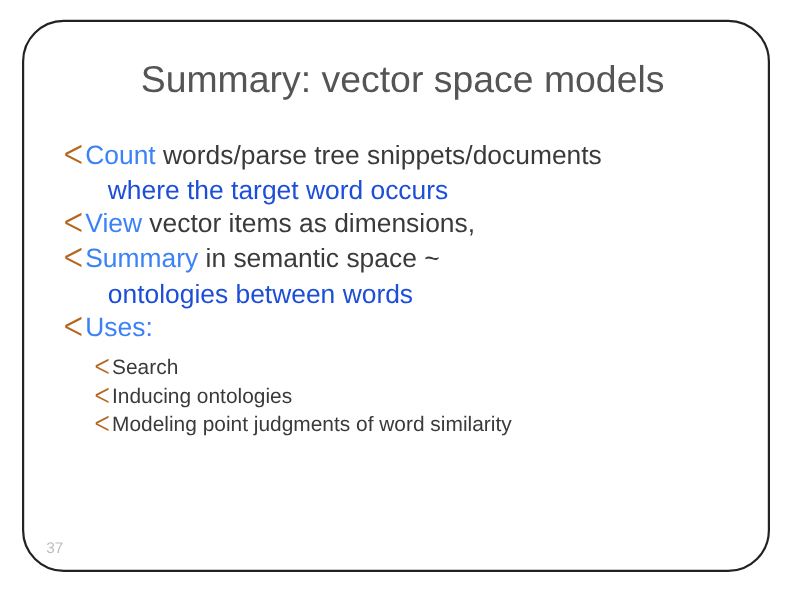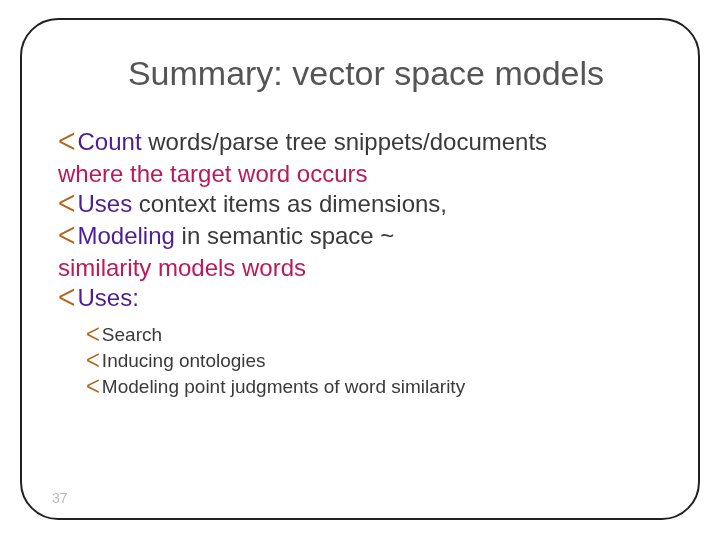--- a/index.html
+++ b/index.html
@@ -35,45 +35,46 @@
     font-weight: normal;
   }
   .body {
     font-size: 24px;
     line-height: 1.25;
   }
   .bullet {
     margin: 0 0 2px 0;
   }
   .bullet .lead {
-    color: #4c1d95; 
+    color: #3b82f6; 
   }
   .bullet-icon {
     color: #b5651d;
     font-family: Arial, sans-serif;
     display: inline-block;
     margin-right: 2px;
   }
   .cont {
-    color: #be185d;
+    margin-left: 40px;
+    color: #1d4ed8;
   }
   .sub-list {
     margin-top: 10px;
     margin-left: 28px;
     font-size: 19px;
   }
   .sub-bullet {
     margin: 2px 0;
   }
   .sub-bullet .bullet-icon {
     font-size: 19px;
   }
   .page-num {
     position: absolute;
-    left: 52px;
+    left: 42px;
     bottom: 34px;
     font-size: 14px;
     color: #bdbdbd;
   }
 </style>
 </head>
 <body>
 
 <div class="slide">
   <div class="frame">
@@ -81,27 +82,27 @@
     <div class="title">Summary: vector space models</div>
 
     <div class="body">
 
       <div class="bullet">
         <span class="bullet-icon">ᐸ</span><span class="lead">Count</span><span> words/parse tree snippets/documents</span>
       </div>
       <div class="cont">where the target word occurs</div>
 
       <div class="bullet">
-        <span class="bullet-icon">ᐸ</span><span class="lead">Uses</span><span> context items as dimensions,</span>
+        <span class="bullet-icon">ᐸ</span><span class="lead">View</span><span> vector items as dimensions,</span>
       </div>
 
       <div class="bullet">
-        <span class="bullet-icon">ᐸ</span><span class="lead">Modeling</span><span> in semantic space ~</span>
+        <span class="bullet-icon">ᐸ</span><span class="lead">Summary</span><span> in semantic space ~</span>
       </div>
-      <div class="cont">similarity models words</div>
+      <div class="cont">ontologies between words</div>
 
       <div class="bullet">
         <span class="bullet-icon">ᐸ</span><span class="lead">Uses:</span><span></span>
       </div>
 
       <div class="sub-list">
         <div class="sub-bullet">
           <span class="bullet-icon">ᐸ</span><span>Search</span>
         </div>
         <div class="sub-bullet">

